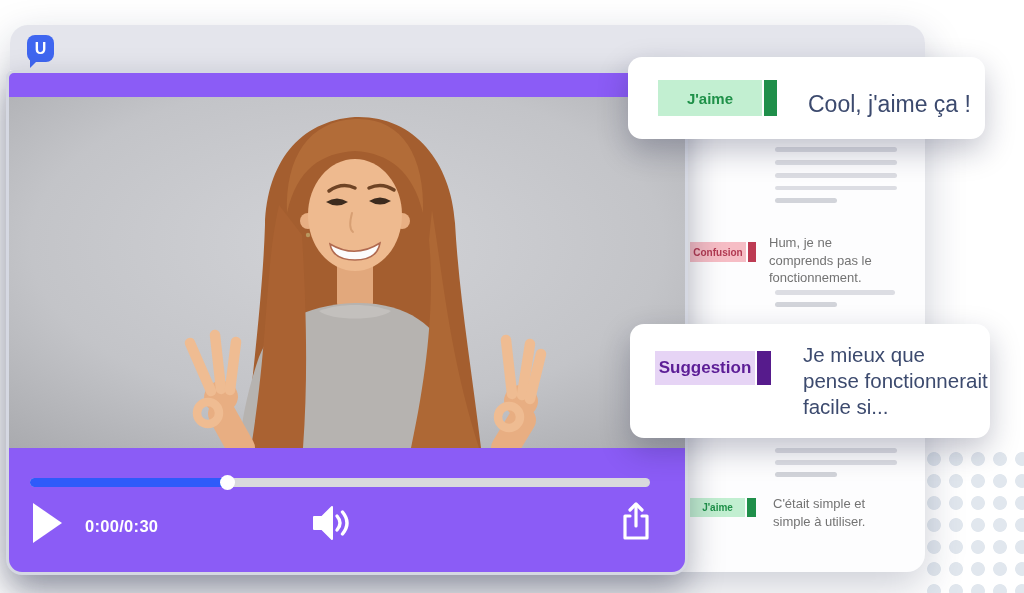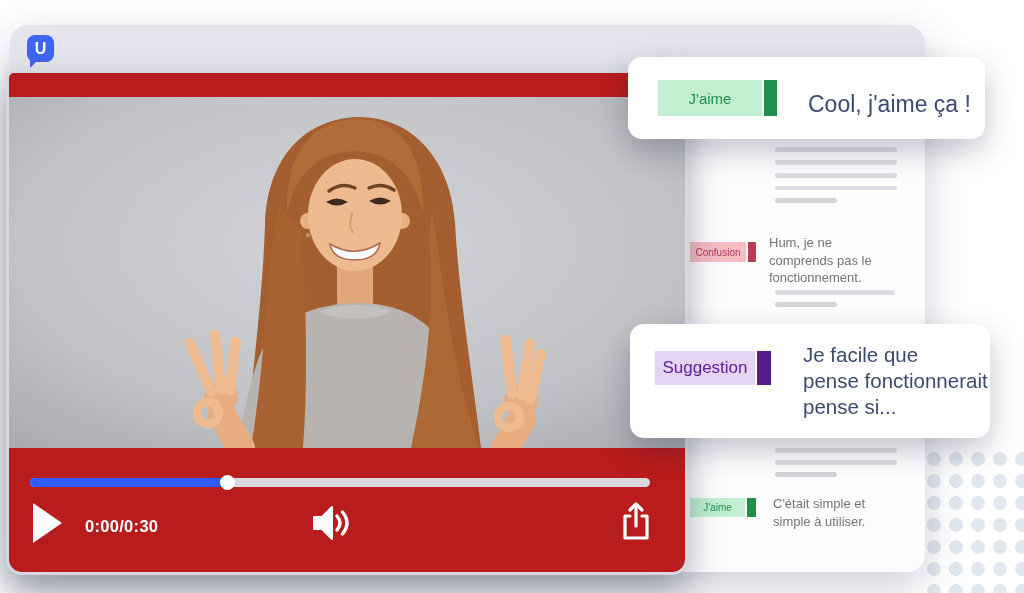--- a/index.html
+++ b/index.html
@@ -35,34 +35,34 @@
   }
   
   .skel{position:absolute;height:4.5px;border-radius:2.5px;background:#dcdde3;}
   .skel.short{background:#d2d4da;}
   .feedback-item{position:absolute;display:block;}
   .badge{
     display:inline-flex;align-items:stretch;vertical-align:top;
   }
   .badge .badge-fill{
     display:flex;align-items:center;justify-content:center;
-    font-weight:400;
+    font-weight:700;
   }
   .badge .badge-bar{margin-left:2px;}
   .badge-confusion .badge-fill{width:56px;height:20px;background:#f6bdc5;color:#b23a52;font-size:10px;}
   .badge-confusion .badge-bar{width:8px;height:20px;background:#bd3b53;}
   .badge-like-sm .badge-fill{width:55px;height:19px;background:#c2efd1;color:#1f9149;font-size:10px;}
   .badge-like-sm .badge-bar{width:9px;height:19px;background:#1f8f4a;}
   .feedback-text{
     position:absolute;font-size:13px;line-height:17.5px;color:#737373;
   }
   
   .video-player{
     position:absolute;left:6px;top:70px;width:682px;height:505px;z-index:3;
-    background:#b91c1c;border:3px solid #d5d8e2;box-sizing:border-box;
+    background:#8b5cf6;border:3px solid #d5d8e2;box-sizing:border-box;
     border-radius:8px 8px 16px 16px;
     box-shadow:0 16px 34px rgba(15,20,50,.35);
   }
   .video-area{
     position:absolute;left:0;top:24px;width:676px;height:351px;overflow:hidden;
     box-shadow:inset 0 0 70px rgba(40,40,55,.16);
   }
   .video-area svg{display:block;width:100%;height:100%;}
   .progress-track{
     position:absolute;left:21px;top:405px;width:620px;height:9px;
@@ -240,19 +240,19 @@
     </span>
     <span class="card-text">Cool, j'aime ça !</span>
   </div>
 
   <div class="overlay-card card-suggestion">
     <span class="badge badge-suggestion">
       <span class="badge-fill">Suggestion</span>
       <span class="badge-bar"></span>
     </span>
     <span class="card-text">
-      <span>Je facile que</span>
+      <span>Je mieux que</span>
       <span>pense fonctionnerait</span>
-      <span>pense si...</span>
+      <span>facile si...</span>
     </span>
   </div>
 
 </div>
 
 </body></html>

